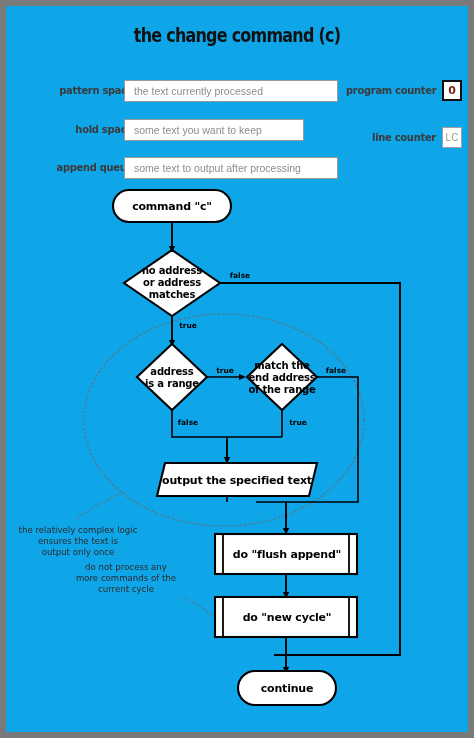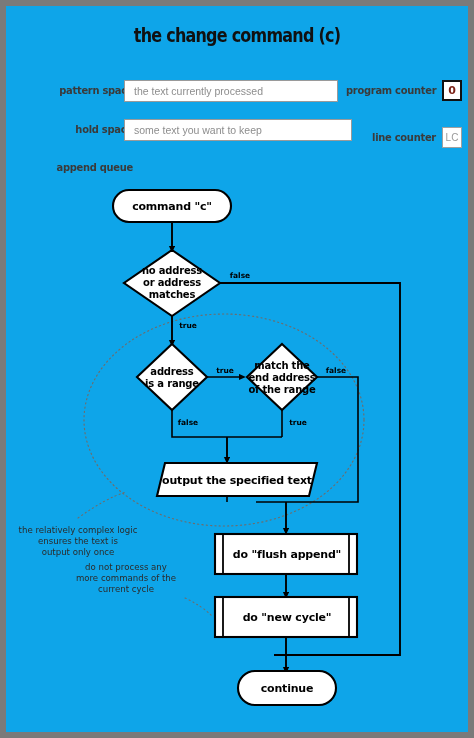--- a/index.html
+++ b/index.html
@@ -142,27 +142,30 @@
 
   <div class="field-row" style="left:14px; top:74px; width:318px;">
     <div class="field-label" style="right:205px;">pattern space</div>
     <div class="field-box" style="left:104px; width:214px;">
       <div class="field-value">the text currently processed</div>
     </div>
   </div>
 
   <div class="field-row" style="left:14px; top:113px; width:318px;">
     <div class="field-label" style="right:205px;">hold space</div>
-    <div class="field-box" style="left:104px; width:228px;text-decoration:underline;">
+    <div class="field-box" style="left:104px; width:180px;text-decoration:underline;">
       <div class="field-value">some text you want to keep</div>
     </div>
   </div>
 
   <div class="field-row" style="left:14px; top:151px; width:318px;">
     <div class="field-label" style="right:205px;">append queue</div>
+    <div class="field-box" style="left:104px; width:214px;">
+      <div class="field-value">some text to output after processing</div>
+    </div>
   </div>
 
   <div class="chip-row" style="left:330px; top:74px; width:126px;">
     <div class="chip-label">program counter</div>
     <div class="chip active">0</div>
   </div>
 
   <div class="chip-row" style="left:330px; top:113px; width:126px;margin-top:8px;">
     <div class="chip-label">line counter</div>
     <div class="chip">LC</div>

